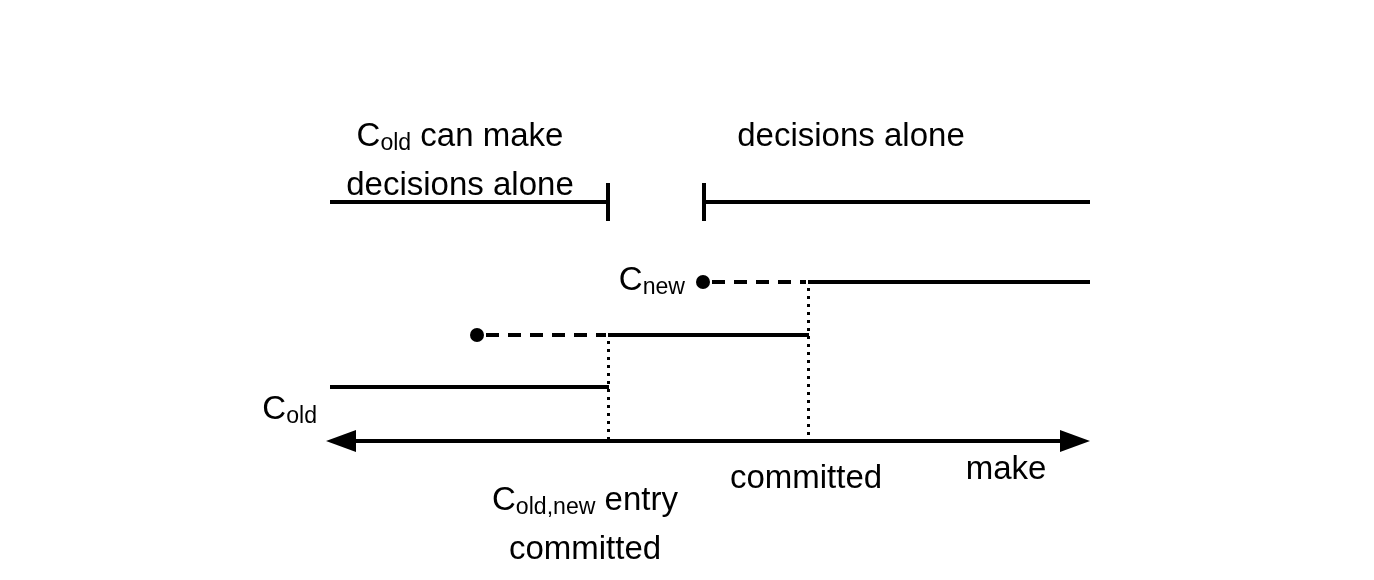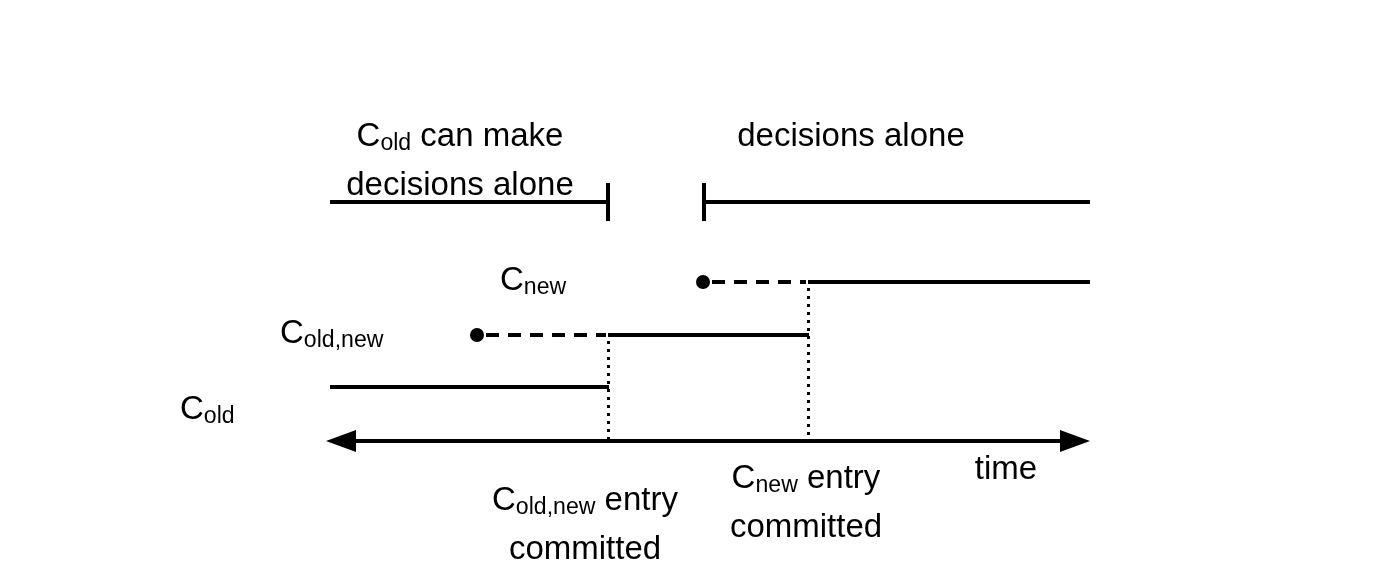--- a/index.html
+++ b/index.html
@@ -17,21 +17,21 @@
     overflow: hidden;
   }
   .lbl {
     position: absolute;
     font-size: 33px;
     line-height: 42px;
     color: #000000;
     white-space: nowrap;
   }
   .center { text-align: center; }
-  .right  { text-align: left; }
+  .right  { text-align: right; }
   .sb {
     font-size: 0.7em;
     vertical-align: -0.18em;
   }
   .hline {
     position: absolute;
     height: 4px;
     background: #000000;
   }
   .vtick {
@@ -83,40 +83,38 @@
   <div class="hline" style="left:330px; top:200px; width:280px;"></div>
   <div class="vtick" style="left:606px; top:183px; height:38px;"></div>
   <div class="vtick" style="left:702px; top:183px; height:38px;"></div>
   <div class="hline" style="left:704px; top:200px; width:386px;"></div>
 
   <div class="lbl right" style="left:500px; top:258px; width:185px;"><span>C</span><span class="sb">new</span></div>
   <div class="dot" style="left:696px; top:275px;"></div>
   <div class="hdash" style="left:712px; top:280px; width:94px;"></div>
   <div class="hline" style="left:808px; top:280px; width:282px;"></div>
 
-  <div class="lbl right" style="left:280px; top:311px; width:183px;"><span>C</span><span class="sb">old,new</span></div>
   <div class="dot" style="left:470px; top:328px;"></div>
   <div class="hdash" style="left:486px; top:333px; width:120px;"></div>
   <div class="hline" style="left:608px; top:333px; width:201px;"></div>
 
   <div class="lbl right" style="left:180px; top:363px; width:137px;margin-top:24px;"><span>C</span><span class="sb">old</span></div>
   <div class="hline" style="left:330px; top:385px; width:279px;"></div>
 
   <div class="vdots" style="left:607px; top:341px; height:99px;"></div>
   <div class="vdots" style="left:807px; top:288px; height:152px;"></div>
 
   <div class="hline" style="left:346px; top:439px; width:728px;"></div>
   <div class="arrowhead left" style="left:326px; top:430px;"></div>
   <div class="arrowhead right" style="left:1060px; top:430px;"></div>
 
   <div class="lbl center" style="left:410px; top:456px; width:350px;margin-top:22px;">
     <div><span>C</span><span class="sb">old,new</span><span> entry</span></div>
     <div>committed</div>
   </div>
 
   <div class="lbl center" style="left:631px; top:456px; width:350px;">
-    <div><span>C</span><span class="sb">new</span><span> entry</span></div>
     <div>committed</div>
   </div>
 
-  <div class="lbl center" style="left:931px; top:447px; width:150px;">time</div>
+  <div class="lbl center" style="left:931px; top:447px; width:150px;">make</div>
 
 </div>
 
 </body></html>

